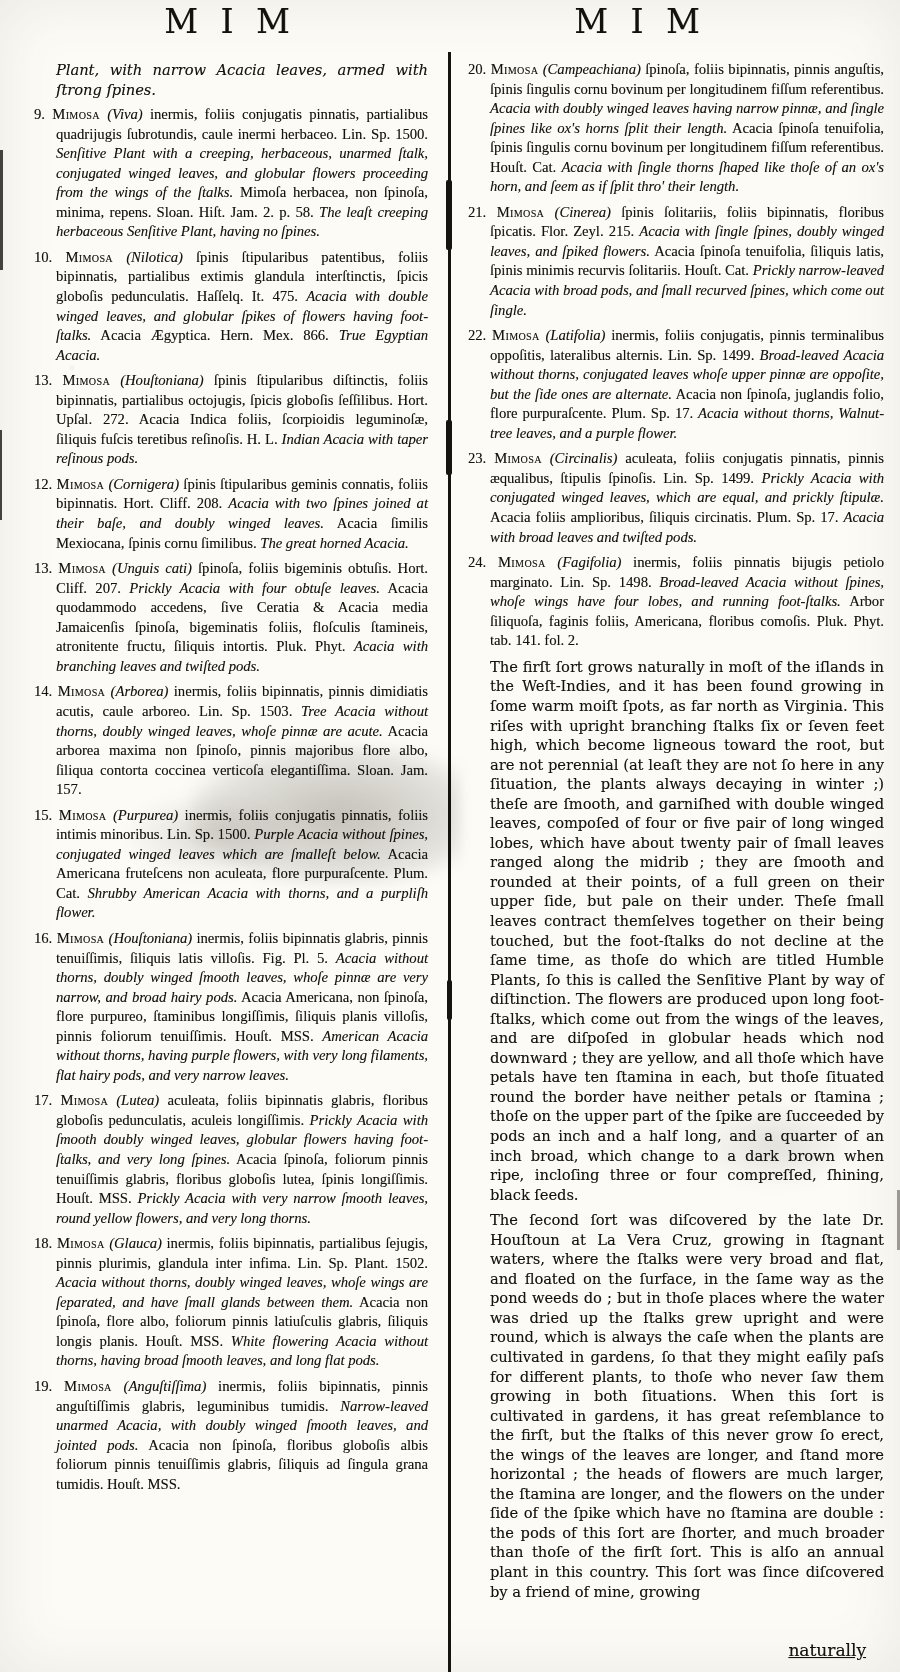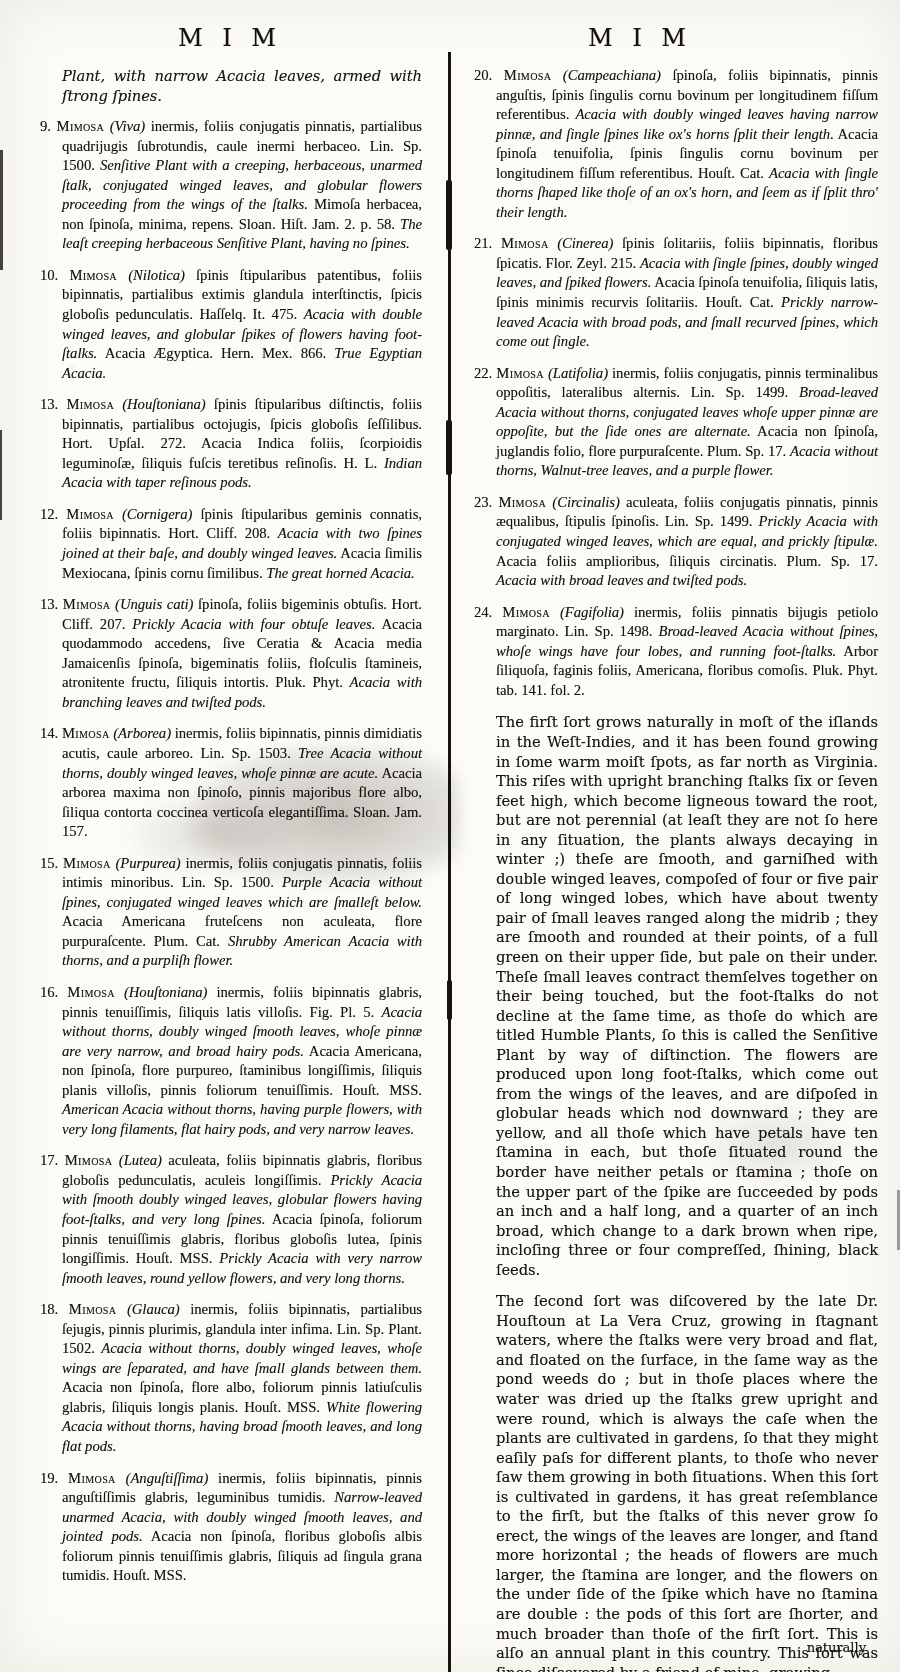--- a/index.html
+++ b/index.html
@@ -9,34 +9,34 @@
     background-image:
       radial-gradient(circle at 8% 22%, rgba(110,100,85,.06) 0 2px, transparent 3px),
       radial-gradient(circle at 91% 64%, rgba(110,100,85,.06) 0 2px, transparent 3px),
       radial-gradient(circle at 30% 78%, rgba(110,100,85,.05) 0 1.5px, transparent 2.5px),
       radial-gradient(circle at 70% 12%, rgba(110,100,85,.05) 0 1.5px, transparent 2.5px);
     box-shadow:inset 0 0 60px rgba(90,80,65,.10);
     font-family:"DejaVu Serif","Liberation Serif",serif;
     color:#16130f;
   }
   .running-title{
-    position:absolute;top:24px;width:260px;text-align:center;
-    font-size:24px;letter-spacing:6px;font-weight:400;color:#14110d;
+    position:absolute;top:2px;width:260px;text-align:center;
+    font-size:33px;letter-spacing:6px;font-weight:400;color:#14110d;
     text-shadow:0.4px 0.4px 0 rgba(20,17,13,.45);
   }
   #rt-left{left:100px;}
   #rt-right{left:510px;}
   .col{
     position:absolute;top:54px;
     font-size:14.6px;line-height:19.55px;text-align:justify;
     text-shadow:0.25px 0.25px 0 rgba(22,19,15,.4);
   }
   #col-left{left:28px;width:406px;}
   #col-right{left:462px;width:428px;}
-  .col p{margin:12px;}
+  .col p{margin:6px;}
   p.entry{padding-left:22px;text-indent:-22px;font-family:Liberation Serif, serif;}
   p.cont,p.prose{padding-left:22px;text-indent:0;}
   .it{font-style:italic;}
   .sc{font-variant:small-caps;letter-spacing:.4px;}
   .divider{
     position:absolute;left:448px;top:52px;width:3px;height:1620px;
     background:#17140f;
   }
   .divider-blot{position:absolute;background:#17140f;border-radius:2px;}
   #blot1{left:446px;top:180px;width:6px;height:70px;}
@@ -51,21 +51,21 @@
     filter:blur(6px);
   }
   #stain1{left:190px;top:745px;width:270px;height:140px;
     background:radial-gradient(ellipse at 55% 50%, rgba(70,62,52,.30), rgba(70,62,52,.12) 60%, transparent 78%);}
   #stain2{left:120px;top:790px;width:180px;height:90px;
     background:radial-gradient(ellipse, rgba(70,62,52,.16), transparent 70%);}
   #stain3{left:690px;top:1100px;width:170px;height:90px;
     background:radial-gradient(ellipse, rgba(70,62,52,.14), transparent 70%);}
   .catchword{
     position:absolute;right:34px;top:1640px;
-    font-size:13px;text-shadow:0.25px 0.25px 0 rgba(22,19,15,.4);
+    font-size:17px;text-shadow:0.25px 0.25px 0 rgba(22,19,15,.4);text-decoration:underline;
   }
 </style>
 </head>
 <body>
 
 <div class="page">
 
   <div class="running-title" id="rt-left">M I M</div>
   <div class="running-title" id="rt-right">M I M</div>
 

